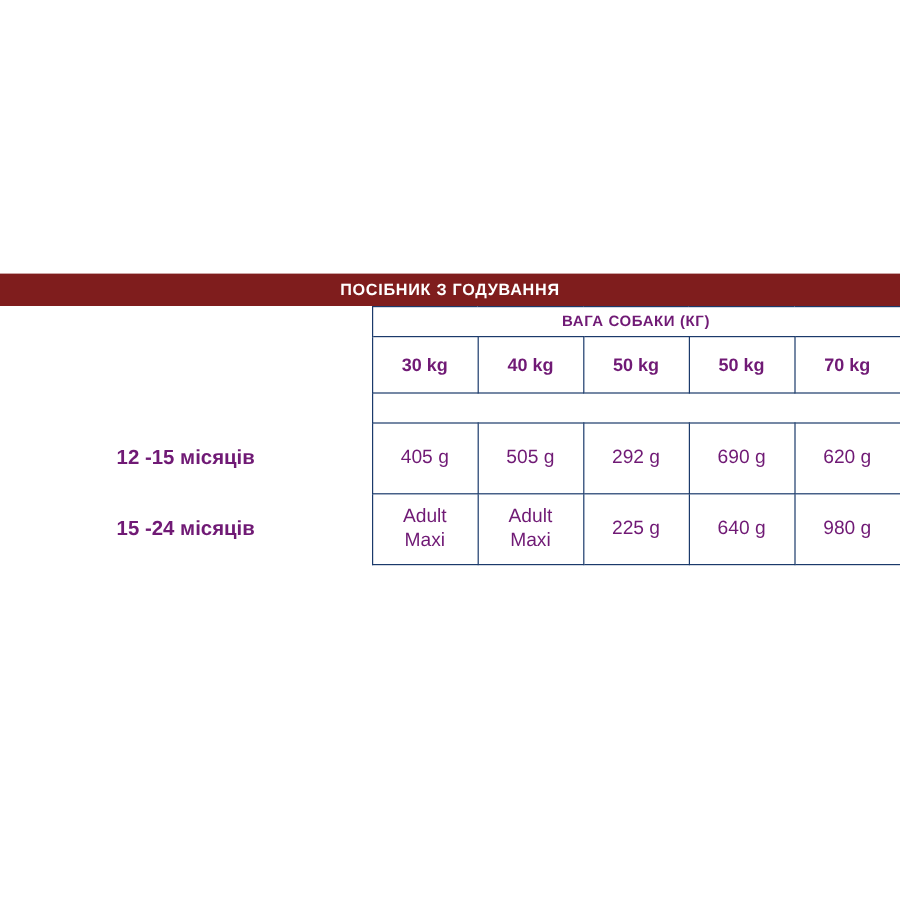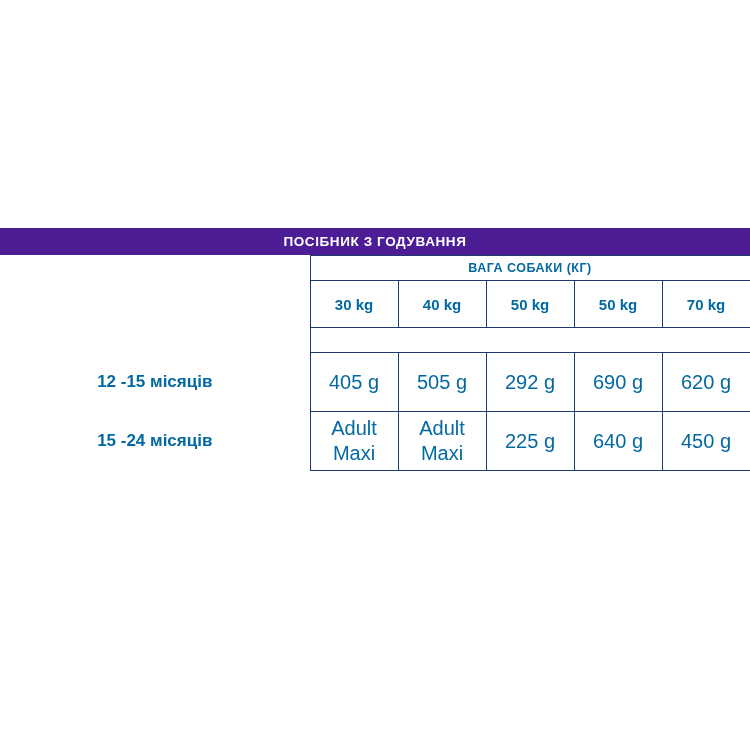--- a/index.html
+++ b/index.html
@@ -17,42 +17,42 @@
   }
 
   #feeding-guide {
     position: absolute;
     left: 0;
     top: 228px;
     width: 750px;
   }
 
   .title-bar {
-    background: #4c1d95;
+    background: #7f1d1d;
     color: #ffffff;
     text-align: center;
     font-size: 13.5px;
     font-weight: bold;
     letter-spacing: 0.6px;
     padding: 6px 0 6px 0;
     height: 15px;
     line-height: 15px;
   }
 
   table.guide {
     border-collapse: collapse;
     width: 750px;
     table-layout: fixed;
   }
 
   table.guide td {
     padding: 0;
     vertical-align: middle;
     text-align: center;
-    color: #0369a1;
+    color: #701a75;
   }
 
   
   col.label-col { width: 310px; }
   col.data-col  { width: 88px; }
 
   .blank {
     border: none;
     background: #ffffff;
   }
@@ -95,21 +95,21 @@
 
   .row-label {
     font-size: 17px;
     font-weight: bold;
     text-align: right;
     padding-right: 16px;
     white-space: nowrap;
   }
 
   .data-cell {
-    font-size: 20px;
+    font-size: 16px;
     height: 58px;
     border: 1px solid #1b3a6b;
     line-height: 1.25;
   }
 
   .data-cell .multi {
     display: block;
   }
 </style>
 </head>
@@ -158,17 +158,17 @@
         <td class="data-cell">
             <span class="multi">Adult</span>
             <span class="multi">Maxi</span>
           </td>
         <td class="data-cell">
             <span class="multi">Adult</span>
             <span class="multi">Maxi</span>
           </td>
         <td class="data-cell">225 g</td>
         <td class="data-cell">640 g</td>
-        <td class="data-cell">450 g</td>
+        <td class="data-cell">980 g</td>
       </tr>
     </tbody>
   </table>
 </div>
 
 </body></html>

